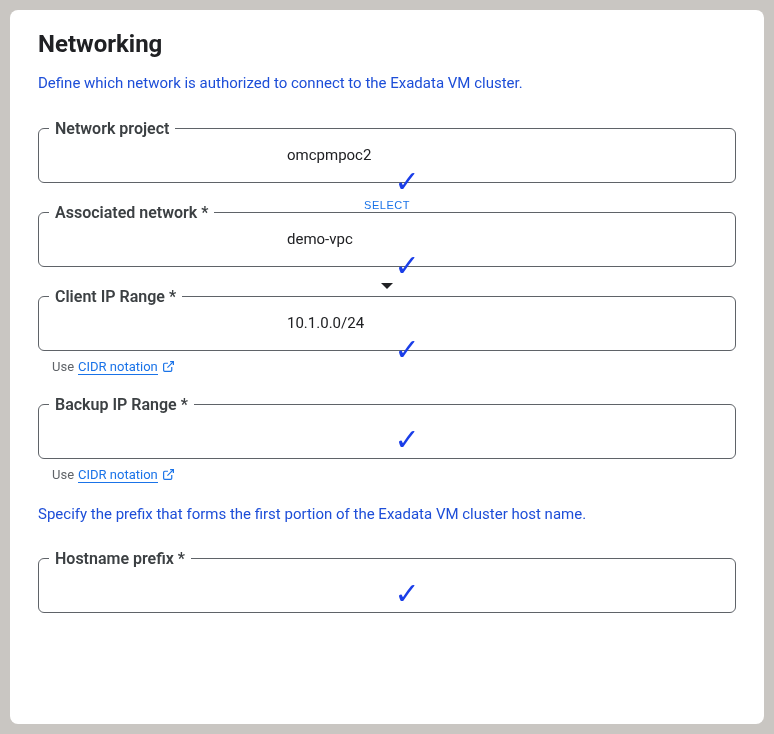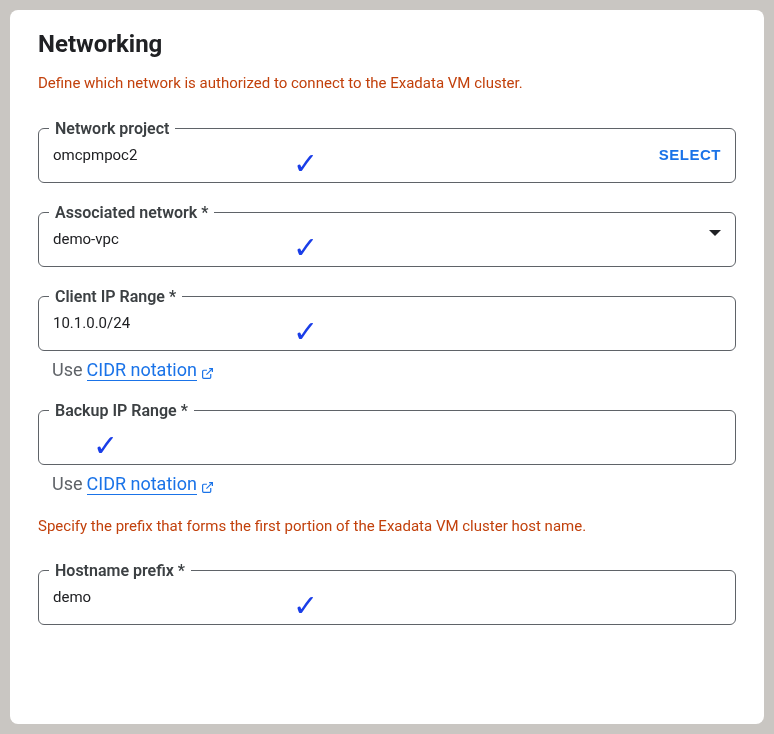--- a/index.html
+++ b/index.html
@@ -22,21 +22,21 @@
       overflow: hidden;
     }
     h2 {
       font-size: 24px;
       font-weight: 700;
       color: #202124;
       margin-bottom: 14px;
     }
     .desc {
       font-size: 15px;
-      color: #c2410c;
+      color: #1d4ed8;
       line-height: 1.5;
       margin-bottom: 24px;
     }
     .field {
       position: relative;
       margin-bottom: 20px;
     }
     .field-value {
       font-size: 15px;
       color: #202124;
@@ -48,37 +48,37 @@
       font-size: 30px;
       font-weight: 400;
       flex: 0 0 auto;
       margin-left: 40px;
     }
     .spacer {
       flex: 1;
     }
     .select-btn {
       color: #1a73e8;
-      font-weight: 700;
-      font-size: 15px;
+      font-weight: 400;
+      font-size: 11px;
       letter-spacing: 0.5px;
       cursor: pointer;
       border: none;
       background: none;
     }
     .dropdown-arrow {
       width: 0;
       height: 0;
       border-left: 6px solid transparent;
       border-right: 6px solid transparent;
       border-top: 6px solid #202124;
       cursor: pointer;
     }
     .helper {
-      font-size: 18px;
+      font-size: 13px;
       color: #5f6368;
       margin-top: 6px;
       margin-left: 14px;
       display: flex;
       align-items: center;
       gap: 4px;
     }
     .helper a {
       color: #1a73e8;
       text-decoration: none;
@@ -109,23 +109,24 @@
     }
     fieldset.fs legend {
       font-size: 16px;
       font-weight: 600;
       color: #3c4043;
       padding: 0 6px;
       margin-left: 10px;
     }
     .fs-inner {
       display: flex;
-      align-items: flex-start;
+      align-items: center;
       padding: 8px 14px 14px 14px;
       height: 44px;
+      flex-direction: column;
     }
   </style>
 </head>
 <body>
 
 <div class="panel">
   <h2>Networking</h2>
   <p class="desc">Define which network is authorized to connect to the Exadata VM cluster.</p>
 
   <div class="field">
@@ -199,20 +200,19 @@
       </span>
     </div>
   </div>
 
   <p class="desc">Specify the prefix that forms the first portion of the Exadata VM cluster host name.</p>
 
   <div class="field">
     <fieldset class="fs">
       <legend>Hostname prefix *</legend>
       <div class="fs-inner">
-        <span class="field-value">demo</span>
         <span class="check">✓</span>
         <span class="spacer"></span>
       </div>
     </fieldset>
   </div>
 
 </div>
 
 </body></html>

